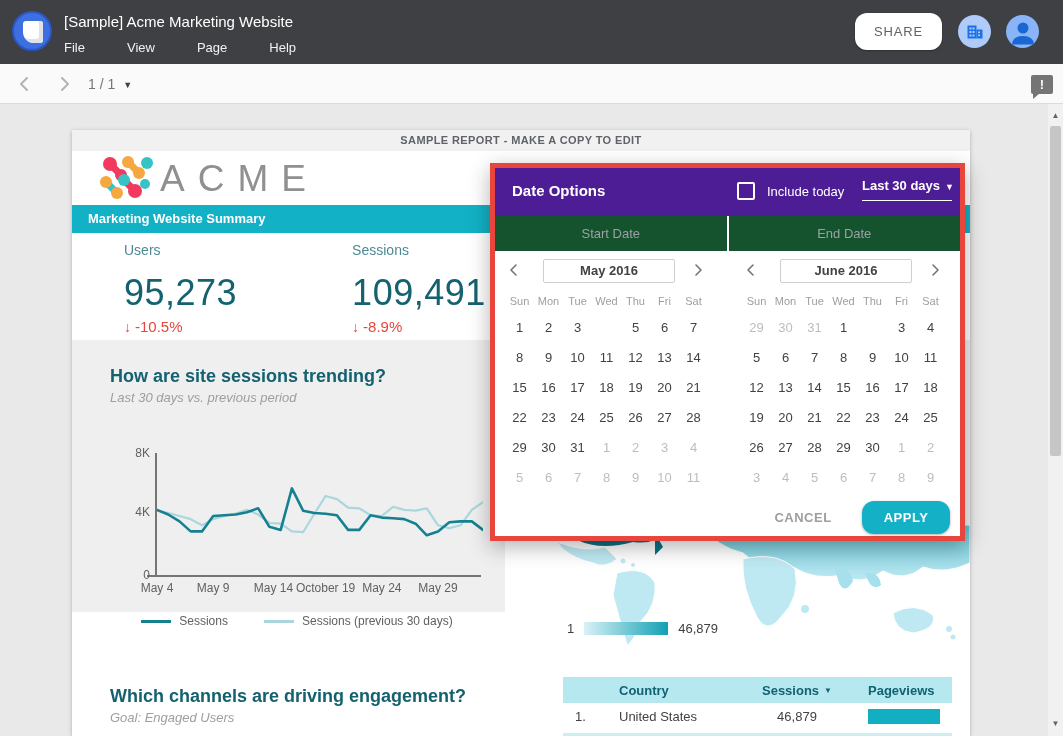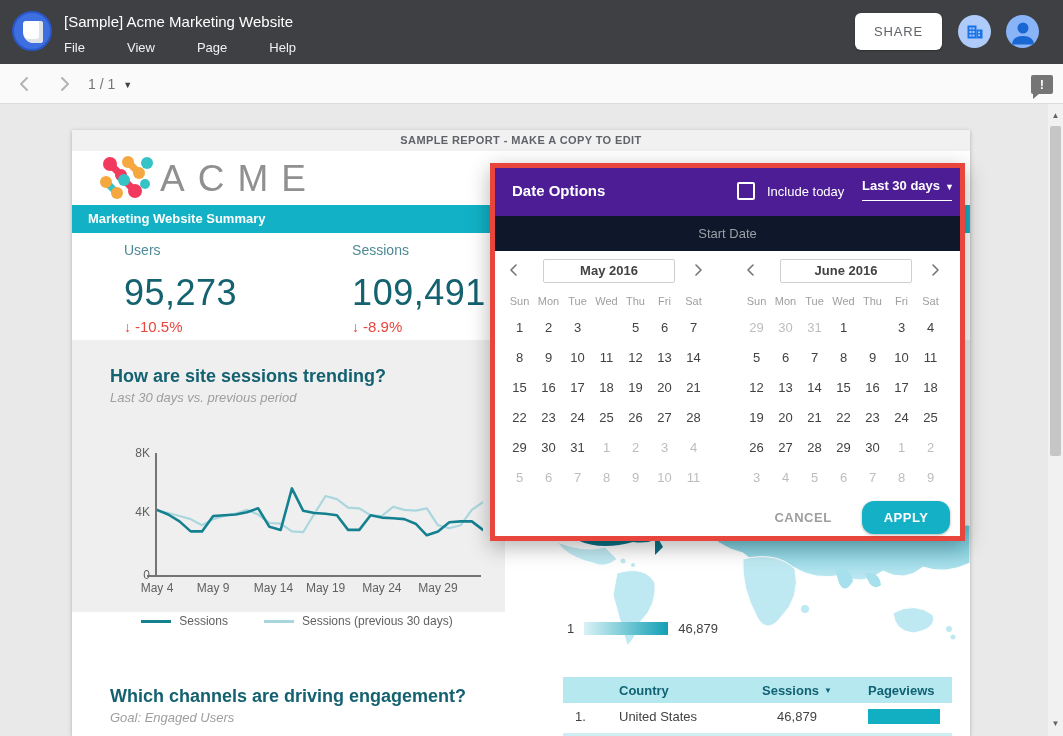--- a/index.html
+++ b/index.html
@@ -10,21 +10,21 @@
   
   .topbar { position:absolute; left:0; top:0; width:1063px; height:64px; background:#3e4043; }
   .ds-logo { position:absolute; left:12px; top:11px; width:40px; height:40px; border-radius:50%;
              background:#3d6fe0; border:2px solid #2a56c6; }
   .ds-logo .page { position:absolute; left:9px; top:8px; width:20px; height:22px; background:#fff;
              border-radius:3px 3px 3px 11px; box-shadow:inset -4px -4px 0 #dfe3e8; }
   .tb-title { position:absolute; left:64px; top:13px; color:#fff; font-size:15px; }
   .tb-menus { position:absolute; left:64px; top:40px; display:flex; gap:42px; }
   .tb-menus span { color:#f1f1f1; font-size:13px; cursor:pointer; }
   .share-btn { position:absolute; left:855px; top:13px; width:87px; height:37px; background:#fff;
-               border:none; border-radius:6px; color:#5f6368; font-size:13px; letter-spacing:.8px;
+               border:none; border-radius:12px; color:#5f6368; font-size:13px; letter-spacing:.8px;
                font-family:"Liberation Sans",sans-serif; box-shadow:0 1px 2px rgba(0,0,0,.3); cursor:pointer; }
   .avatar { position:absolute; top:15px; width:33px; height:33px; border-radius:50%; cursor:pointer; }
   .avatar.org { left:958px; background:#aecbfa; }
   .avatar.user { left:1006px; background:#8ab4f8; }
   .avatar svg { position:absolute; left:50%; top:50%; transform:translate(-50%,-50%); }
 
   
   .toolbar { position:absolute; left:0; top:64px; width:1063px; height:40px; background:#fafafa;
              border-bottom:1px solid #dcdcdc; }
   .nav-chevron { position:absolute; top:11px; width:18px; height:18px; cursor:pointer; }
@@ -99,21 +99,21 @@
             border:5px solid #e8463c; background:#fff; box-shadow:0 6px 20px rgba(0,0,0,.3); }
   .dlg-header { position:absolute; left:0; top:0; width:465px; height:48px; background:#4c1d95; }
   .dlg-title { position:absolute; left:17px; top:14px; color:#fff; font-size:15px; font-weight:bold; }
   .dlg-check { position:absolute; left:242px; top:14px; width:18px; height:18px; border:2px solid #fff;
                border-radius:2px; cursor:pointer; }
   .dlg-include { position:absolute; left:272px; top:16px; color:#fff; font-size:13px; }
   .dlg-preset { position:absolute; left:367px; top:10px; width:90px; padding-bottom:7px; color:#fff;
                 font-size:13px; font-weight:bold; border-bottom:1px solid #fff; cursor:pointer; }
   .dlg-preset .caret { position:absolute; right:-2px; top:4px; font-size:9px; }
   .dlg-tabs { position:absolute; left:0; top:48px; width:465px; height:35px; display:flex; gap:2px; background:#fff; }
-  .dlg-tab { flex:1; background:#0f172a; color:#9aa0a6; font-size:13px; display:flex;
+  .dlg-tab { flex:1; background:#14532d; color:#9aa0a6; font-size:13px; display:flex;
              align-items:center; justify-content:center; cursor:pointer; }
 
   .cal { position:absolute; top:91px; width:218px; }
   .cal.left { left:10px; } .cal.right { left:247px; }
   .cal-head { position:relative; height:24px; margin-bottom:8px; }
   .cal-chevron { position:absolute; top:2px; width:18px; height:18px; cursor:pointer; }
   .cal-chevron.prev { left:0; } .cal-chevron.next { right:16px; }
   .cal-month { position:absolute; left:38px; top:0; width:132px; height:24px; background:#fff;
                border:1px solid #cfcfcf; border-radius:2px; text-align:center; line-height:22px;
                font-size:13px; font-weight:bold; color:#424242; cursor:pointer; }
@@ -250,21 +250,21 @@
     <div class="axis-x"></div>
     <div id="yticks">
         <div class="ytick" style="left: 44px; top: 316px;">8K</div>
         <div class="ytick" style="left: 44px; top: 375px;">4K</div>
         <div class="ytick" style="left: 44px; top: 438px;">0</div>
       </div>
     <div id="xticks">
         <div class="xtick" style="left: 85px;">May 4</div>
         <div class="xtick" style="left: 141.207px;">May 9</div>
         <div class="xtick" style="left: 197.414px; padding-left: 8px;">May 14</div>
-        <div class="xtick" style="left: 253.621px;">May 19</div>
+        <div class="xtick" style="left: 253.621px;">October 19</div>
         <div class="xtick" style="left: 309.828px;">May 24</div>
         <div class="xtick" style="left: 366.034px;">May 29</div>
       </div>
     <svg id="trendchart" width="326" height="123" viewBox="0 0 326 123" style="position:absolute;left:85px;top:323px">
         <polyline points="0.0,57.7 11.2,60.0 22.5,63.0 33.7,66.1 45.0,72.3 56.2,66.1 67.4,63.0 78.7,60.7 89.9,56.9 101.2,61.5 112.4,70.0 123.7,70.7 134.9,78.4 146.1,79.2 157.4,60.7 168.6,43.0 179.9,46.1 191.1,54.6 202.3,55.3 213.6,62.3 224.8,63.0 236.1,53.8 247.3,56.9 258.6,57.7 269.8,55.3 281.0,72.3 292.3,75.3 303.5,72.3 314.8,56.9 326.0,49.2" stroke="#a9d7dd" stroke-width="2.2"></polyline>
         <polyline points="0.0,56.9 11.2,61.5 22.5,68.4 33.7,78.4 45.0,78.4 56.2,63.0 67.4,62.3 78.7,61.5 89.9,59.2 101.2,55.3 112.4,73.8 123.7,76.9 134.9,35.4 146.1,57.7 157.4,60.0 168.6,60.7 179.9,62.3 191.1,76.9 202.3,76.9 213.6,62.3 224.8,64.6 236.1,65.3 247.3,66.1 258.6,70.7 269.8,82.3 281.0,78.4 292.3,69.2 303.5,68.4 314.8,68.4 326.0,76.9" stroke="#15808f" stroke-width="2.6"></polyline>
       </svg>
     <div class="legend" id="legend">
         <div class="li">
           <div class="swatch" style="background: rgb(21, 128, 143);"></div>
@@ -341,20 +341,21 @@
       <div class="dlg-title">Date Options</div>
       <div class="dlg-check"></div>
       <div class="dlg-include">Include today</div>
       <div class="dlg-preset">
         <span>Last 30 days</span>
         <span class="caret">▼</span>
       </div>
     </div>
     <div class="dlg-tabs" id="dlgtabs">
         <div class="dlg-tab">Start Date</div>
+        <div class="dlg-tab">End Date</div>
       </div>
     <div class="cal left" id="cal-0">
         <div class="cal-head">
           <div class="cal-chevron prev"><svg width="18" height="18" viewBox="0 0 18 18">
               <polyline points="11,4 6,9 11,14" stroke="#757575" stroke-width="1.6" fill="none"></polyline>
             </svg></div>
           <div class="cal-month">May 2016</div>
           <div class="cal-chevron next"><svg width="18" height="18" viewBox="0 0 18 18">
               <polyline points="7,4 12,9 7,14" stroke="#757575" stroke-width="1.6" fill="none"></polyline>
             </svg></div>

